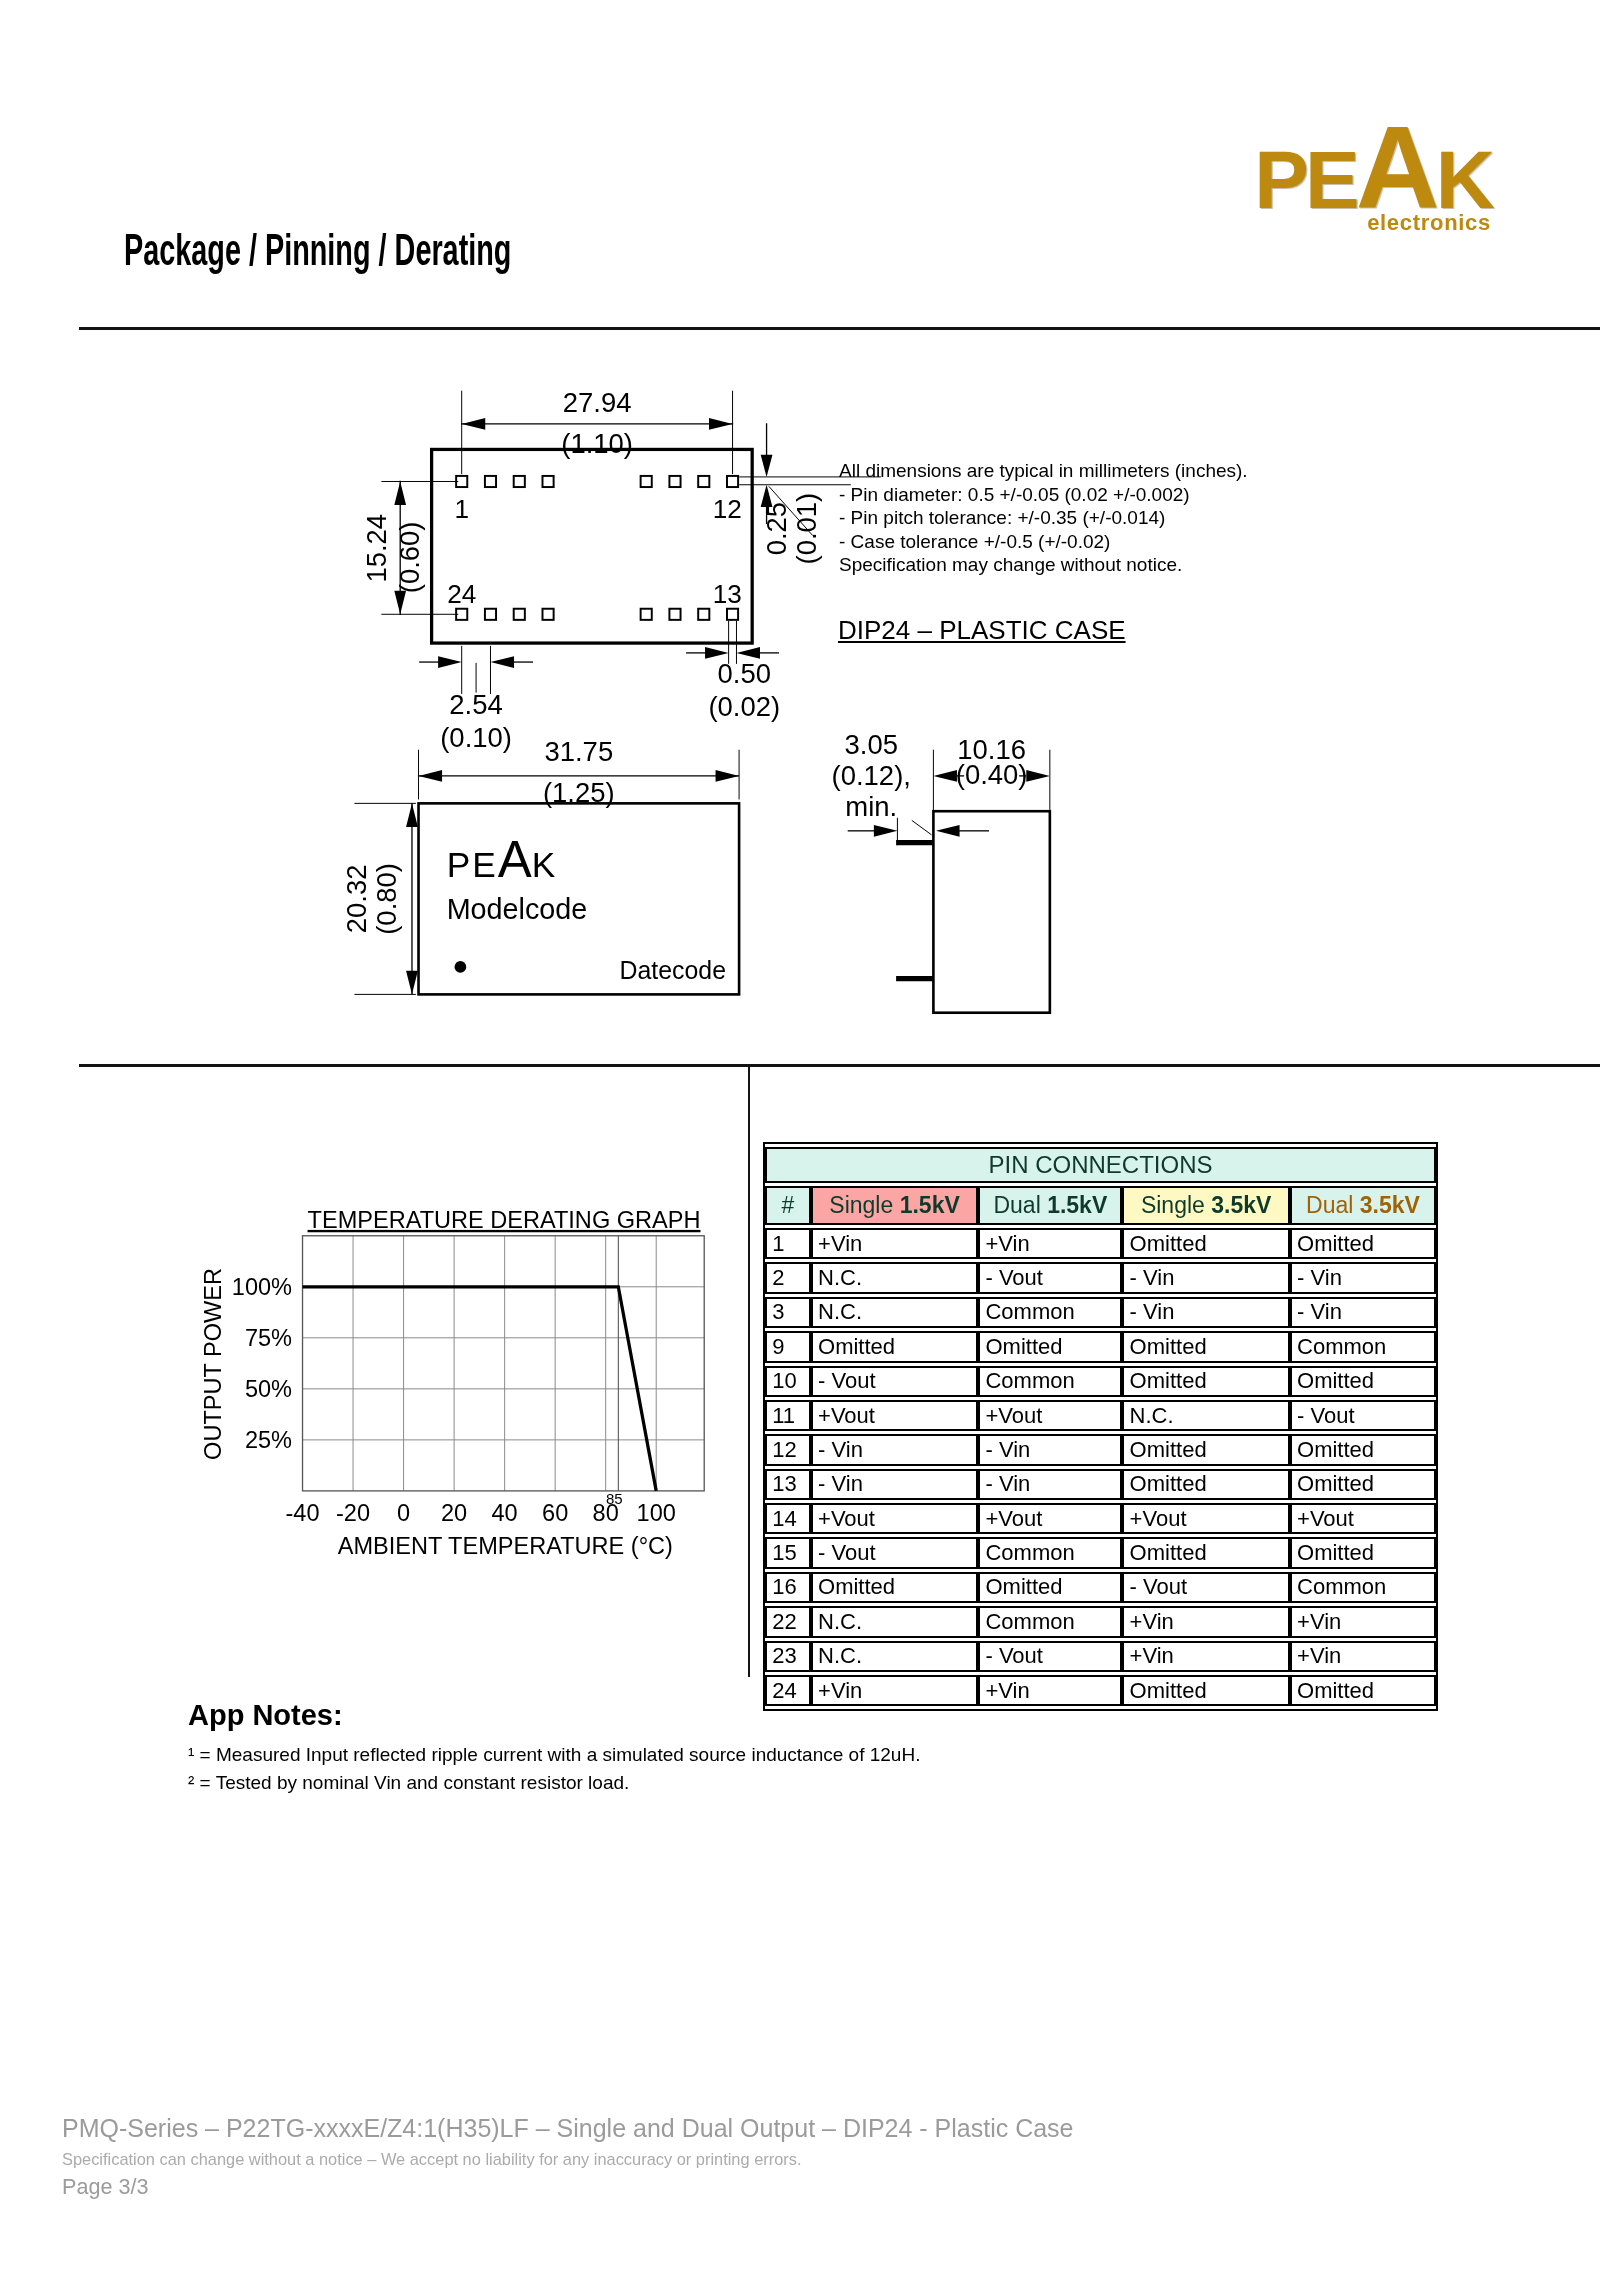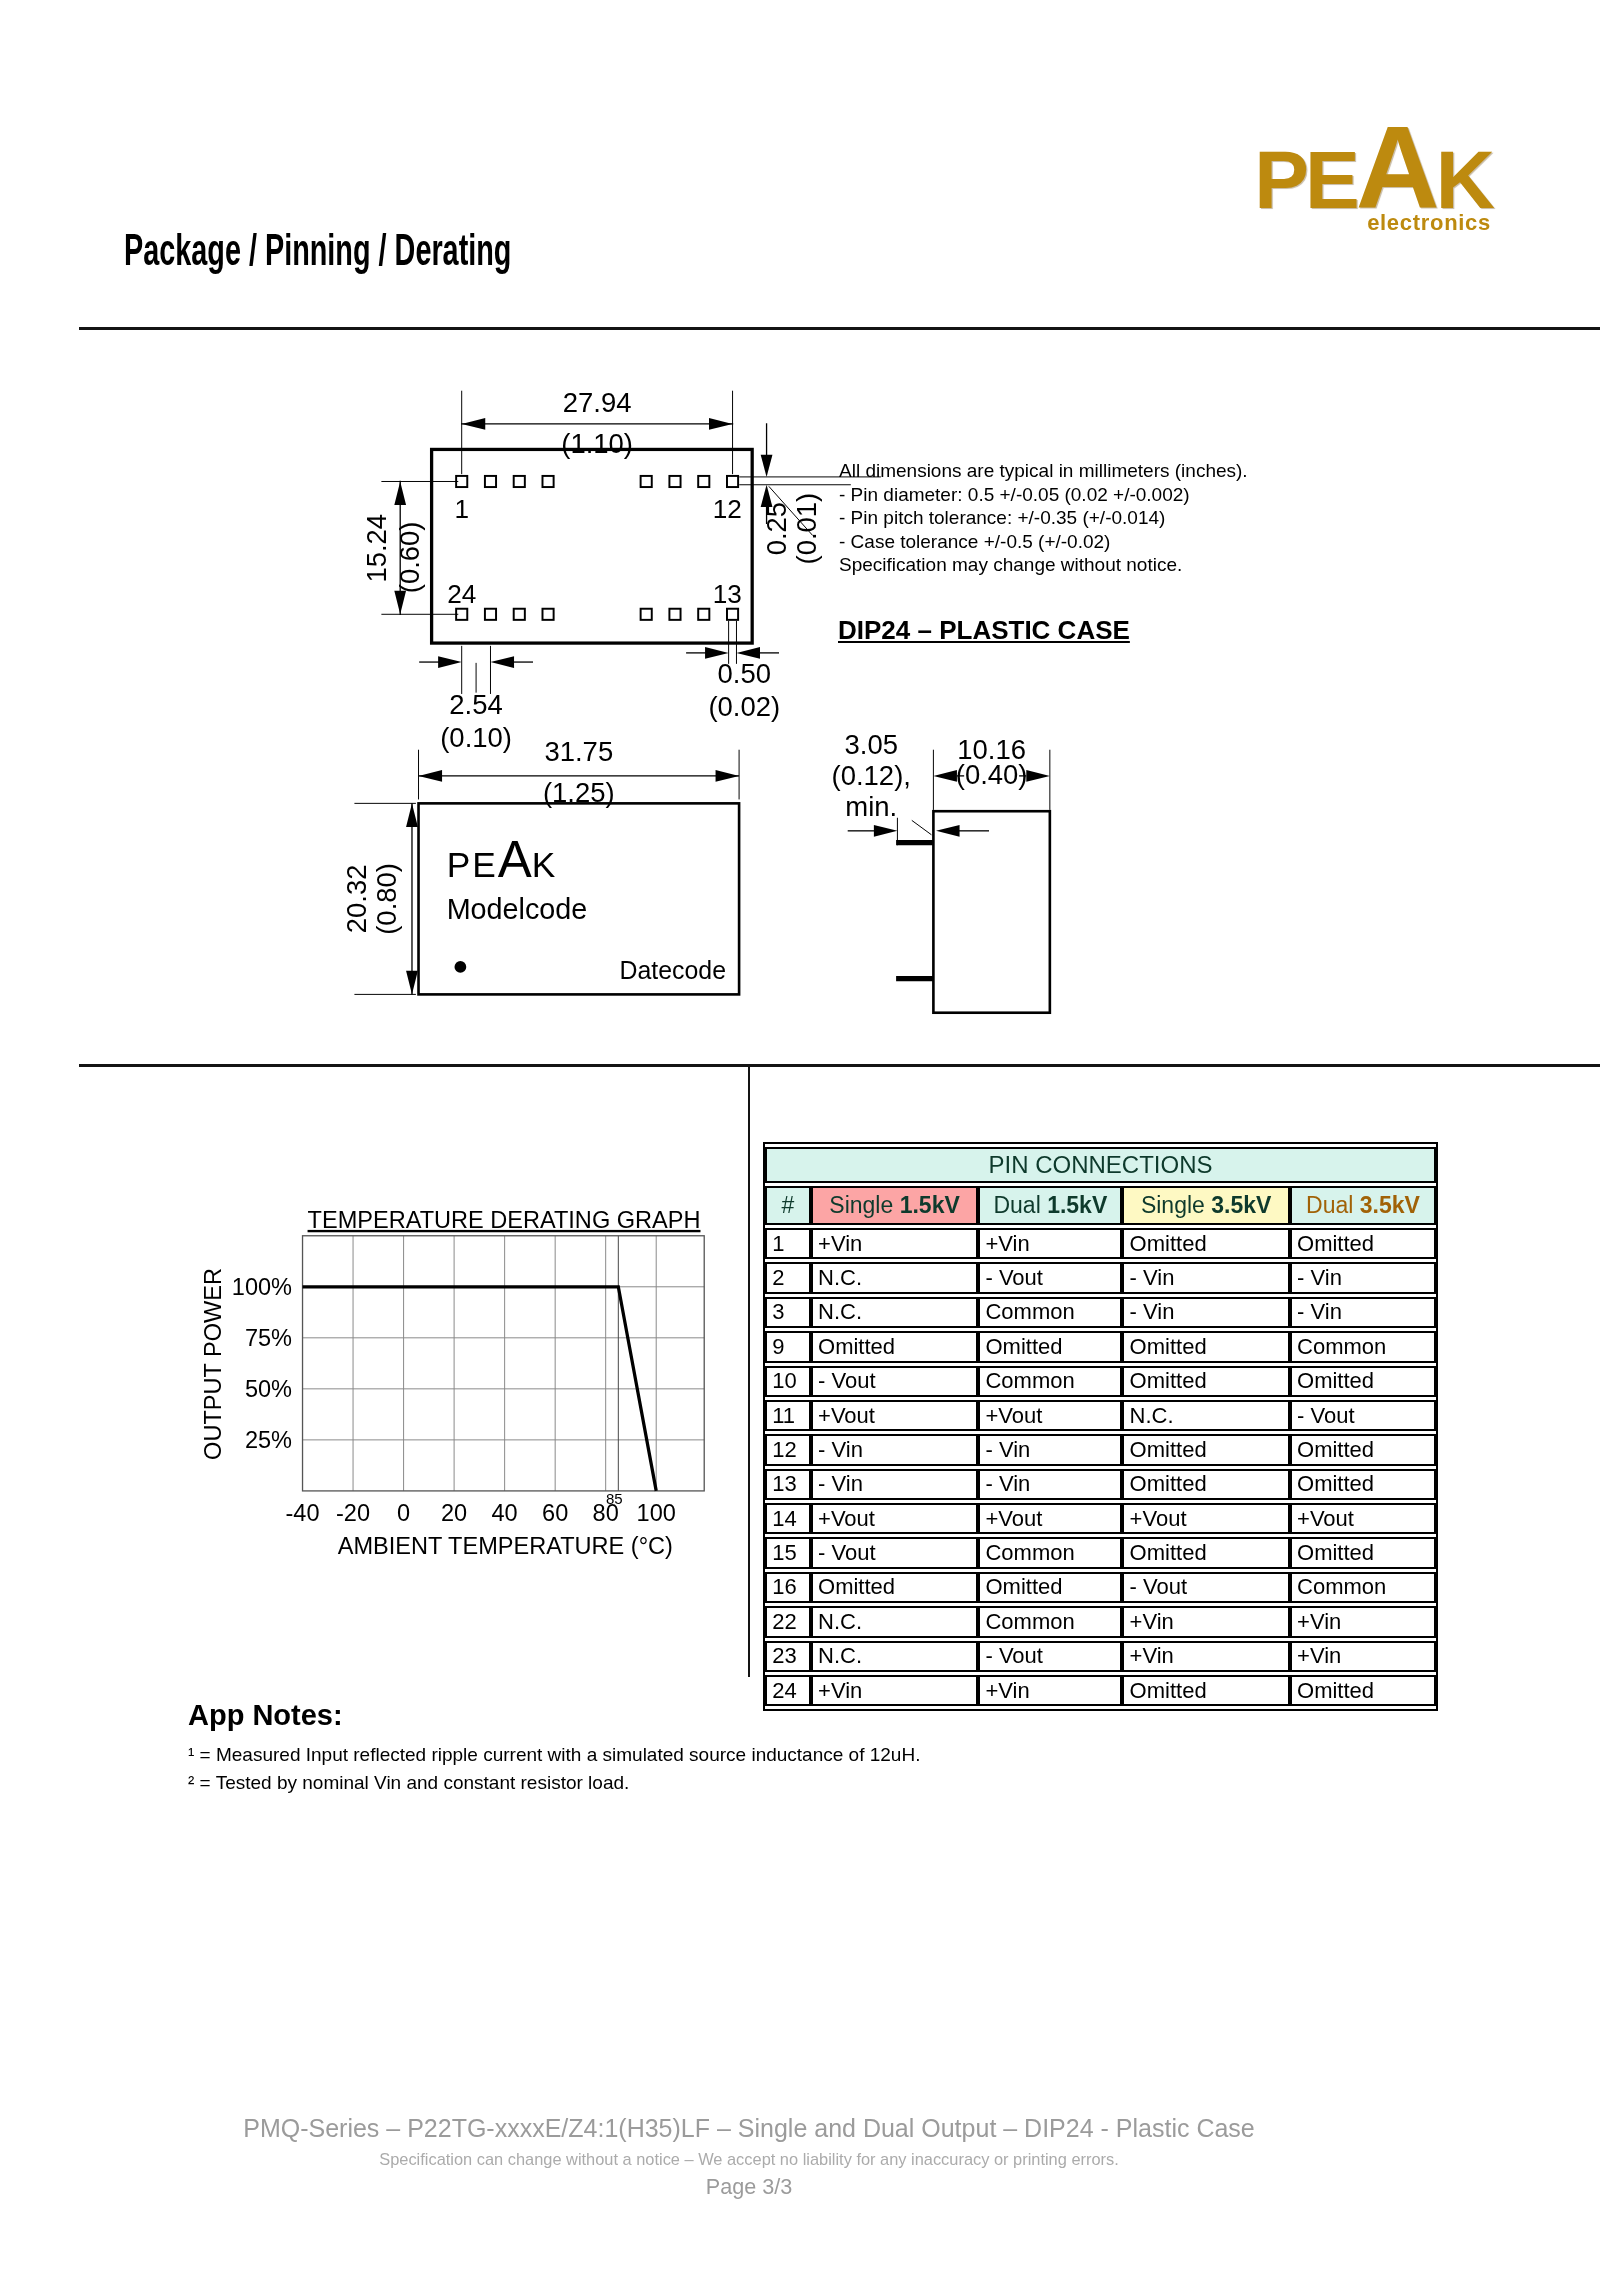--- a/index.html
+++ b/index.html
@@ -10,35 +10,35 @@
               transform:scale(0.67,1.04);transform-origin:left top;letter-spacing:0;}
   #logo{left:1197px;top:110px;width:294px;text-align:right;}
   #logo .brandrow{display:flex;align-items:baseline;justify-content:flex-end;line-height:1;
                   font-weight:bold;letter-spacing:-3.9px;
                   text-shadow:1.3px 1.3px 0.7px rgba(96,64,0,0.35);}
   .lg-pe{font-size:82px;} .lg-a{font-size:116px;} .lg-k{font-size:82px;}
   #logo .sub{font-size:22px;font-weight:bold;letter-spacing:0.7px;margin-top:-14.4px;line-height:1;text-align:right;}
   .rule{background:#141414;}
   #notes{left:839px;top:459px;width:563px;font-size:19px;line-height:23.6px;}
   #notes div{white-space:nowrap;}
-  #case-heading{left:838px;top:615px;font-size:26px;font-weight:bold;text-decoration:underline;white-space:nowrap;}
+  #case-heading{left:838px;top:615px;font-size:26px;font-weight:normal;text-decoration:underline;white-space:nowrap;}
   svg text{font-family:"Liberation Sans","DejaVu Sans",sans-serif;fill:#000;}
   .dimtext{font-size:42px;}
   .pinlabel{font-size:40px;}
   #table-wrap{left:763px;top:1142px;width:743px;}
   #pin-table{border-collapse:separate;border-spacing:0 3.9px;border:2.6px solid #000;width:675px;background:#fff;}
   #pin-table th,#pin-table td{border:2px solid #000;}
   #pin-table .tbl-title{font-size:24px;height:30px;text-align:center;font-weight:normal;}
   #pin-table .head-row th{font-size:23px;height:33px;text-align:center;font-weight:normal;}
   #pin-table .head-row .hb{font-weight:bold;}
   #pin-table td{font-size:22px;height:25.5px;padding:0.7px 5.2px;text-align:left;font-weight:normal;}
   #app-notes{left:188px;top:1699px;width:1047px;}
   #app-notes h3{margin:0 0 10.5px 0;font-size:29px;}
   #app-notes p{margin:5px 0;font-size:19px;line-height:23.6px;}
-  #footer{left:62px;top:2114px;width:1374px;text-align:center;}
+  #footer{left:62px;top:2114px;width:1374px;}
   #footer .f1{font-size:25px;color:#9b9b9b;margin:0 0 6.5px 0;}
   #footer .f2{font-size:16.4px;color:#ababab;margin:0 0 5.2px 0;}
   #footer .f3{font-size:21.6px;color:#9b9b9b;margin:0;}
 </style>
 </head>
 <body>
 
 <div id="page">
 
   <h1 id="main-title" class="abs">Package / Pinning / Derating</h1>

